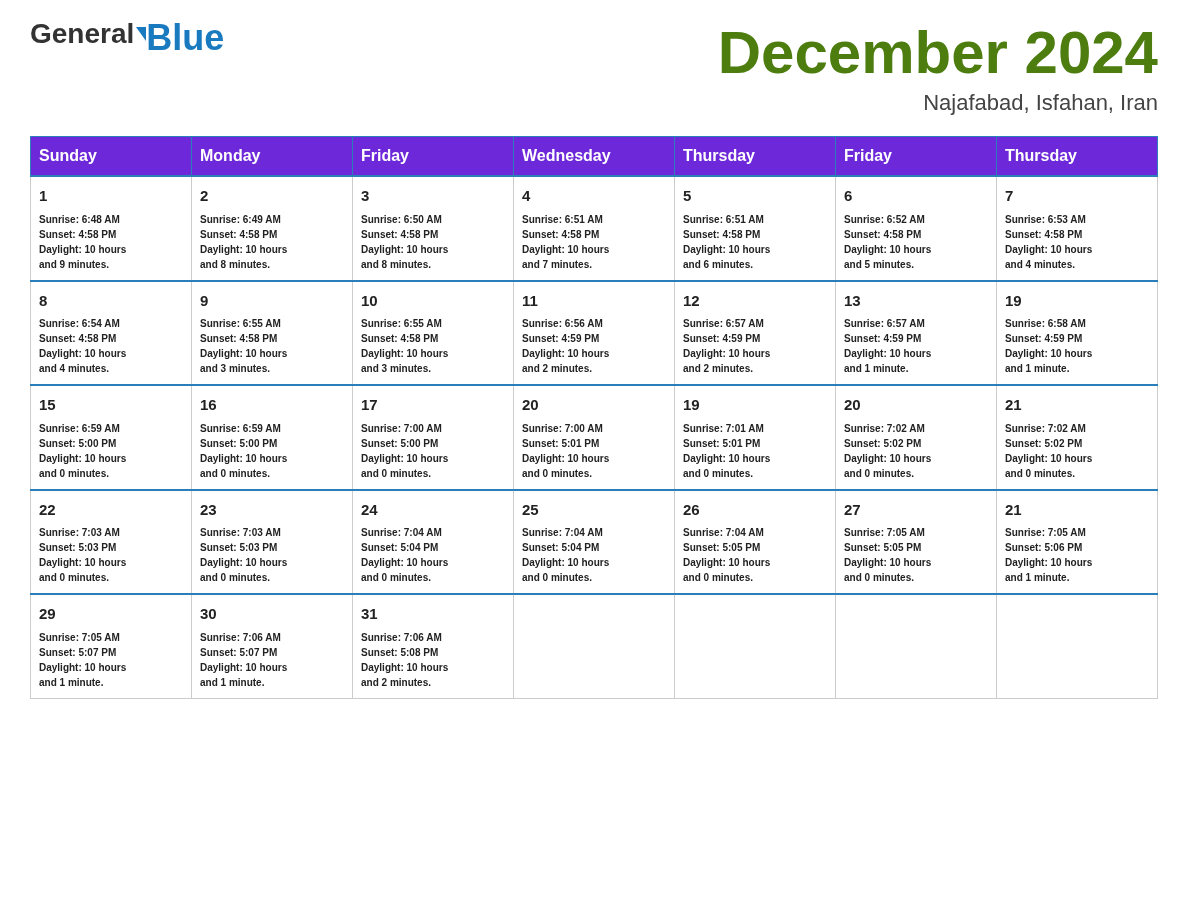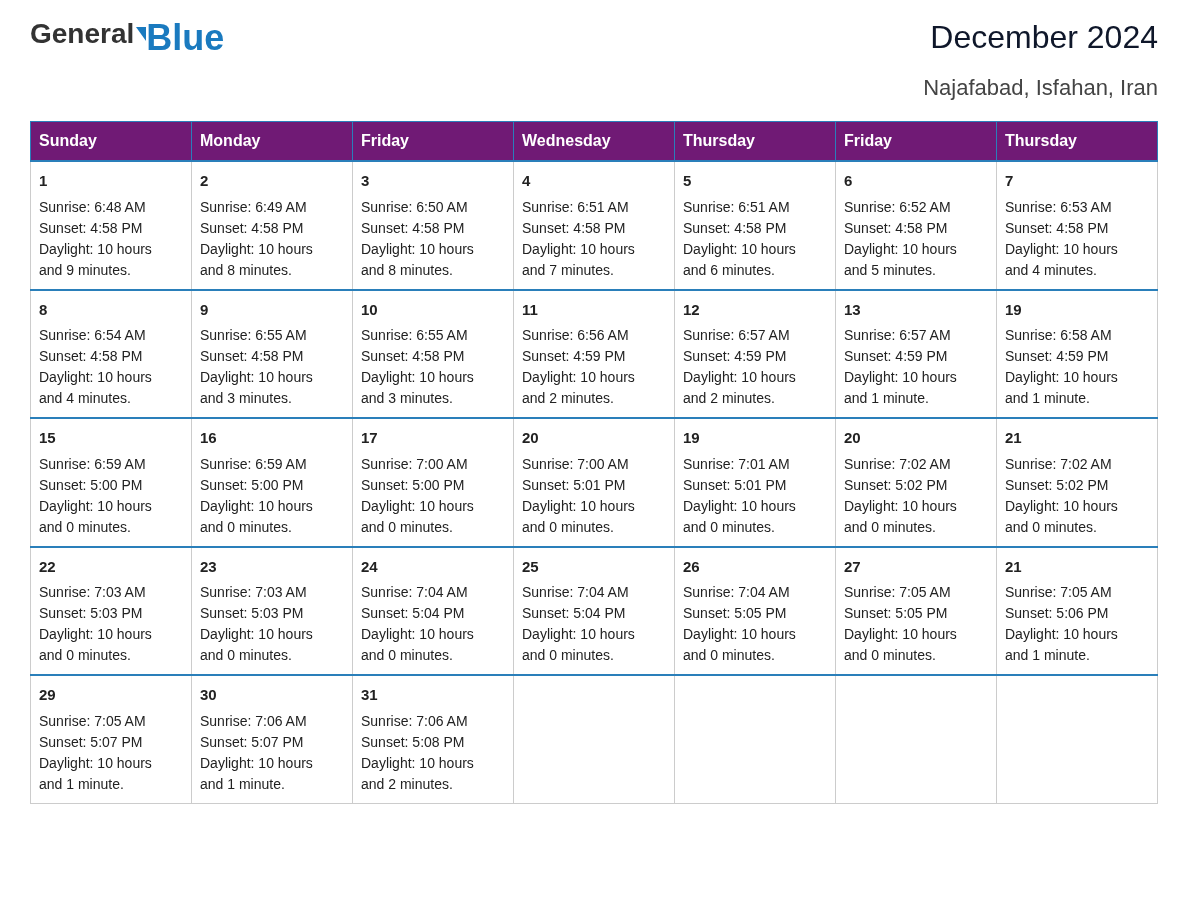--- a/index.html
+++ b/index.html
@@ -43,37 +43,37 @@
       vertical-align: middle;
     }
     .logo-line1 {
       display: flex;
       align-items: center;
     }
     .title-section {
       text-align: right;
     }
     .month-title {
-      font-size: 32px;
-      font-weight: normal;
-      color: #0f172a;
+      font-size: 60px;
+      font-weight: bold;
+      color: #4d7c0f;
       line-height: 1.1;
     }
     .location-title {
       font-size: 22px;
       color: #444;
-      margin-top: 20px;
+      margin-top: 4px;
     }
     table {
       width: 100%;
       border-collapse: collapse;
       table-layout: fixed;
     }
     thead tr th {
-      background-color: #701a75;
+      background-color: #6d28d9;
       color: #fff;
       font-size: 16px;
       font-weight: bold;
       padding: 10px 8px;
       text-align: left;
       border: 1px solid #2a7fba;
     }
     tbody tr td {
       vertical-align: top;
       padding: 8px;
@@ -84,22 +84,23 @@
       min-height: 100px;
       line-height: 1.5;
     }
     tbody tr td .day-num {
       font-size: 15px;
       font-weight: bold;
       display: block;
       margin-bottom: 4px;
     }
     tbody tr td .day-info {
-      font-size: 14px;
+      font-size: 10px;
       color: #222;
+      font-weight: bold;
     }
     tbody tr:not(:first-child) td {
       border-top: 2px solid #2a7fba;
     }
     .empty-cell {
       background: #fff;
     }
   </style>
 </head>
 <body>

